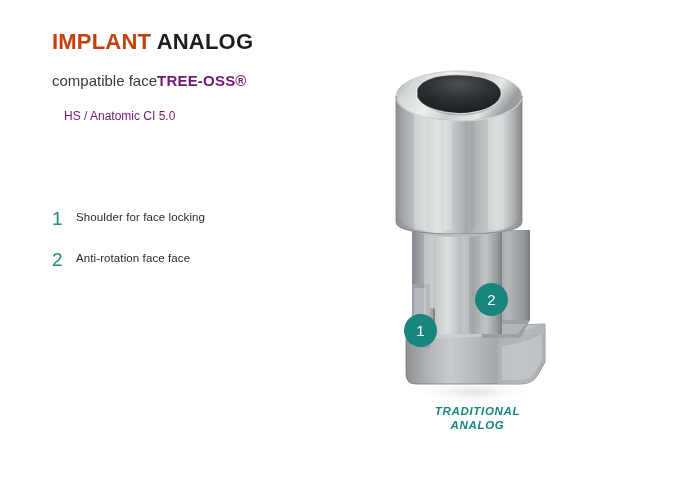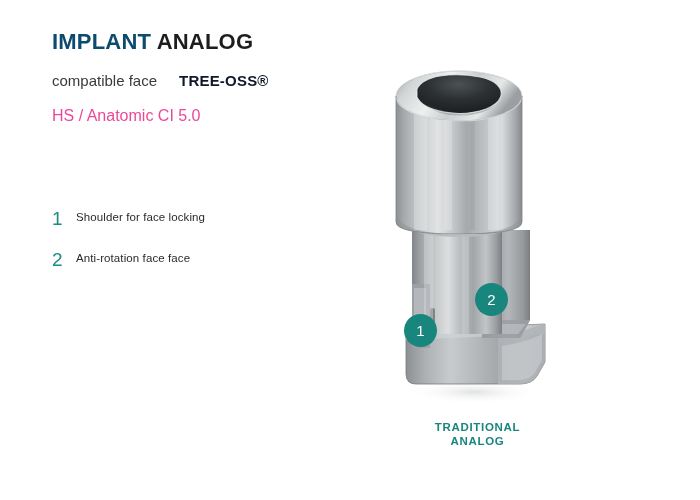--- a/index.html
+++ b/index.html
@@ -25,42 +25,42 @@
   }
 
   #page-title {
     font-size: 22px;
     font-weight: bold;
     letter-spacing: 0.2px;
     line-height: 28px;
     margin: 0 0 14px 0;
     white-space: nowrap;
   }
-  #page-title .accent { color: #0c4a6e; }
+  #page-title .accent { color: #c2410c; }
   #page-title .dark   { color: #1d1d1d; }
 
   #compat-line {
     font-size: 15px;
     color: #3a3a3a;
     line-height: 22px;
     margin: 0 0 13px 0;
     white-space: nowrap;
   }
   #compat-line .brand {
-    color: #0f172a;
+    color: #701a75;
     font-weight: bold;
-    margin-left: 22px;
+    margin-left: 0;
     letter-spacing: 0.2px;
   }
 
   #model-line {
-    font-size: 16px;
-    color: #ec4899;
+    font-size: 12px;
+    color: #701a75;
     line-height: 22px;
-    margin: 0;
+    margin: 12px;
     white-space: nowrap;
   }
 
   
   #feature-list {
     position: absolute;
     left: 52px;
     top: 210px;
     width: 310px;
   }
@@ -113,28 +113,29 @@
     justify-content: center;
     box-sizing: border-box;
   }
   #callout-badge-1 { left: 404px; top: 314px; }
   #callout-badge-2 { left: 475px; top: 283px; }
 
   
   #product-caption {
     position: absolute;
     left: 395px;
-    top: 420px;
+    top: 404px;
     width: 165px;
     text-align: center;
     color: #18867e;
     font-size: 11.5px;
     font-weight: bold;
     letter-spacing: 0.7px;
     line-height: 14px;
+    font-style: italic;
   }
 </style>
 </head>
 <body>
 
 <div id="text-panel">
 
   <h1 id="page-title">
     <span class="accent">IMPLANT</span>
     <span class="dark">ANALOG</span>

